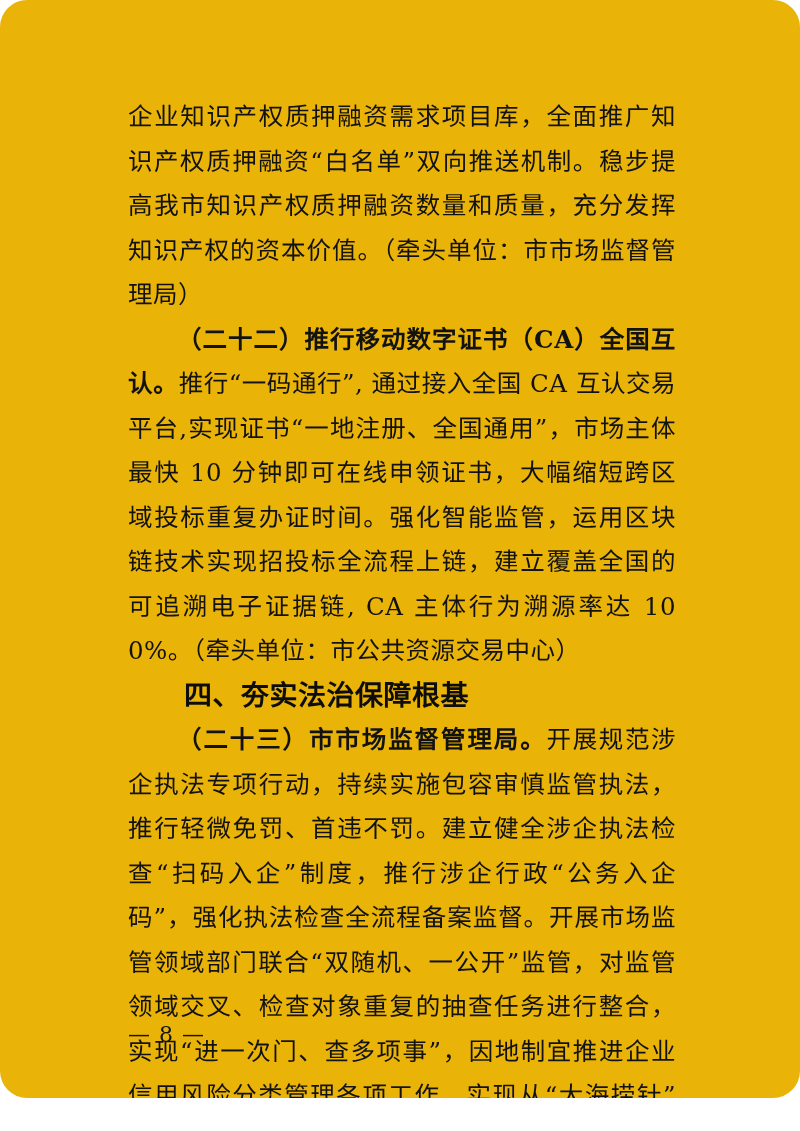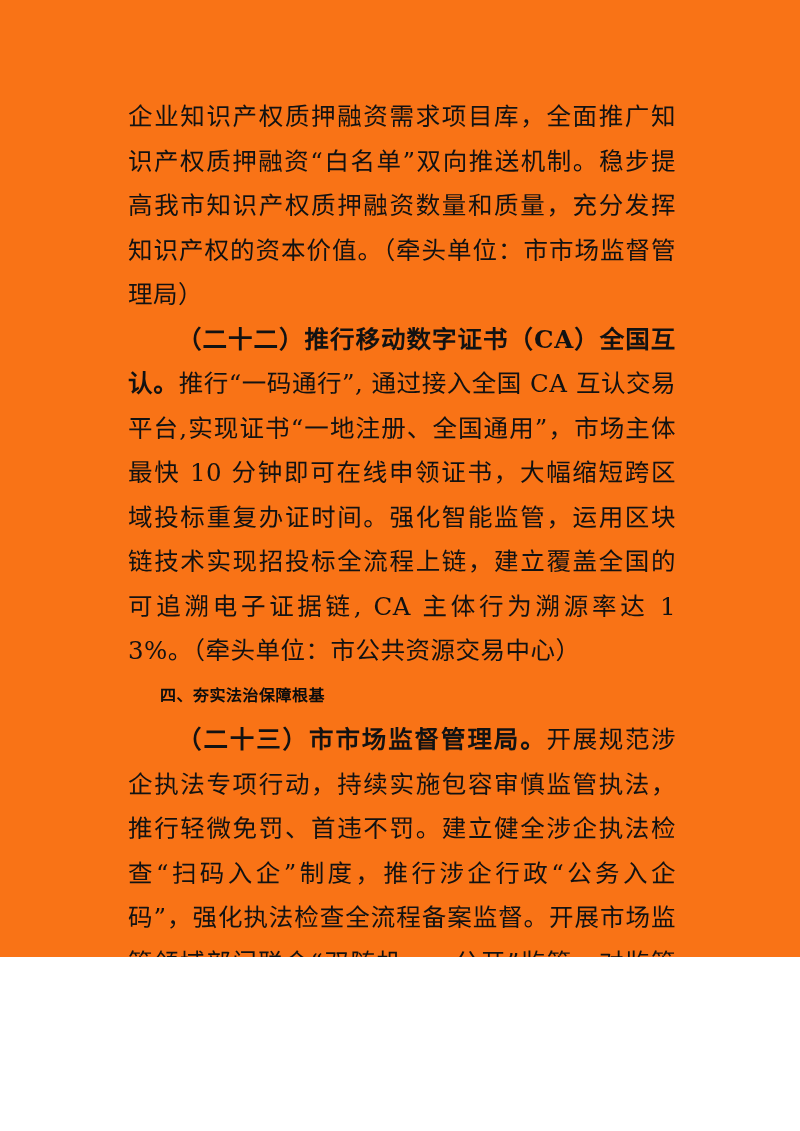--- a/index.html
+++ b/index.html
@@ -7,24 +7,25 @@
     margin: 0;
     padding: 0;
     background: #ffffff;
   }
   body {
     font-family: "DejaVu Serif", "Liberation Serif", serif;
   }
   .page {
     position: relative;
     width: 800px;
-    height: 957px;
-    background: #f97316;
+    height: 1098px;
+    background: #eab308;
     overflow: hidden;
     box-sizing: border-box;
+    border-radius: 27px;
   }
   .text-block {
     position: absolute;
     left: 128px;
     top: 95px;
     width: 548px;
   }
   .para {
     margin: 0;
     font-family: "DejaVu Serif", "Liberation Serif", serif;
@@ -40,21 +41,21 @@
   .para.indent {
     text-indent: 2em;
   }
   .para .lead {
     font-weight: 700;
     letter-spacing: 0.8px;
   }
   .section-heading {
     margin: 0;
     font-family: Liberation Serif, serif;
-    font-size: 16px;
+    font-size: 28px;
     line-height: 44.5px;
     font-weight: 700;
     color: #0d0d0d;
     text-indent: 2em;
     letter-spacing: 0.5px;
   }
   .footer {
     position: absolute;
     left: 128px;
     top: 1020px;
@@ -72,21 +73,21 @@
 </style>
 </head>
 <body>
 
 <div class="page">
 
   <div class="text-block">
 
     <p class="para"><span>企业知识产权质押融资需求项目库，全面推广知识产权质押融资“白名单”双向推送机制。稳步提高我市知识产权质押融资数量和质量，充分发挥知识产权的资本价值。（牵头单位：市市场监督管理局）</span></p>
 
-    <p class="para indent"><span class="lead">（二十二）推行移动数字证书（CA）全国互认。</span><span>推行“一码通行”, 通过接入全国 CA 互认交易平台,实现证书“一地注册、全国通用”，市场主体最快 10 分钟即可在线申领证书，大幅缩短跨区域投标重复办证时间。强化智能监管，运用区块链技术实现招投标全流程上链，建立覆盖全国的可追溯电子证据链, CA 主体行为溯源率达 13%。（牵头单位：市公共资源交易中心）</span></p>
+    <p class="para indent"><span class="lead">（二十二）推行移动数字证书（CA）全国互认。</span><span>推行“一码通行”, 通过接入全国 CA 互认交易平台,实现证书“一地注册、全国通用”，市场主体最快 10 分钟即可在线申领证书，大幅缩短跨区域投标重复办证时间。强化智能监管，运用区块链技术实现招投标全流程上链，建立覆盖全国的可追溯电子证据链, CA 主体行为溯源率达 100%。（牵头单位：市公共资源交易中心）</span></p>
 
     <p class="section-heading">四、夯实法治保障根基</p>
 
     <p class="para indent"><span class="lead">（二十三）市市场监督管理局。</span><span>开展规范涉企执法专项行动，持续实施包容审慎监管执法，推行轻微免罚、首违不罚。建立健全涉企执法检查“扫码入企”制度，推行涉企行政“公务入企码”，强化执法检查全流程备案监督。开展市场监管领域部门联合“双随机、一公开”监管，对监管领域交叉、检查对象重复的抽查任务进行整合，实现“进一次门、查多项事”，因地制宜推进企业信用风险分类管理各项工作，实现从“大海捞针”到“池塘捞鱼”的场景转换。（牵头单位：市司法局、市市场监督管理局）</span></p>
 
   </div>
 
   <div class="footer">
     <p class="page-number">— 8 —</p>
   </div>

